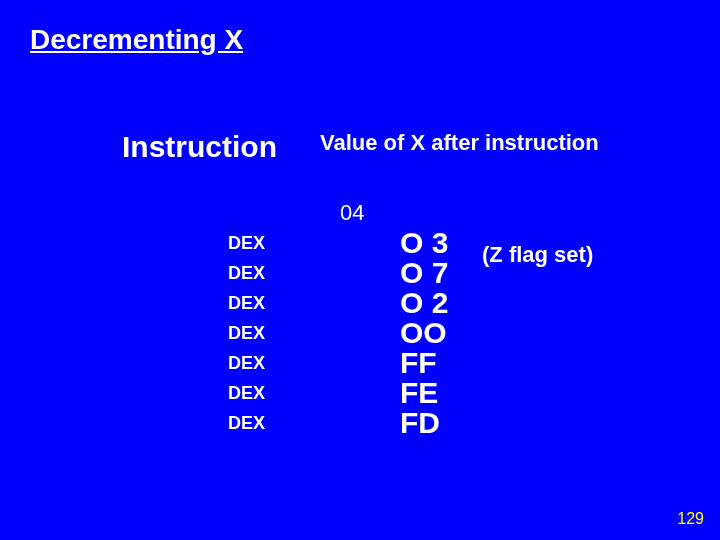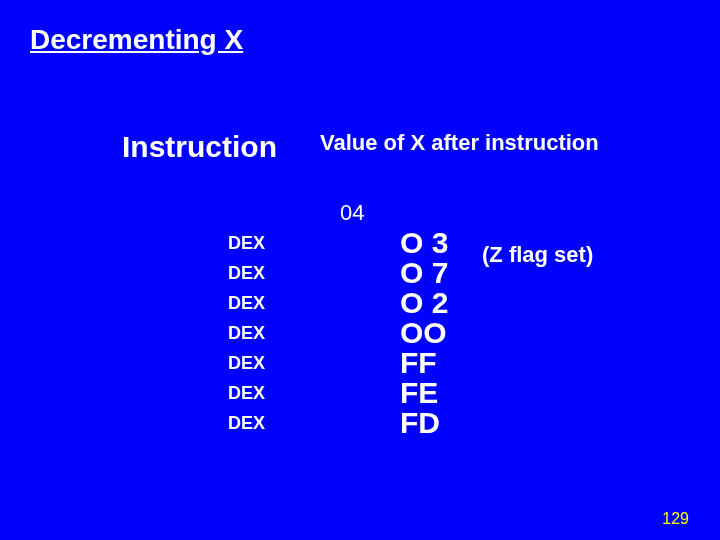--- a/index.html
+++ b/index.html
@@ -62,21 +62,21 @@
     position: absolute;
     left: 470px;
     top: 240px;
     font-size: 22px;
     font-weight: bold;
     line-height: 30px;
     margin-left: 12px;
   }
   .pagenum {
     position: absolute;
-    right: 31px;
+    right: 16px;
     bottom: 12px;
     font-size: 16px;
     color: #ffff00;
   }
 </style>
 </head>
 <body>
 
 <div class="title">Decrementing X</div>
 

